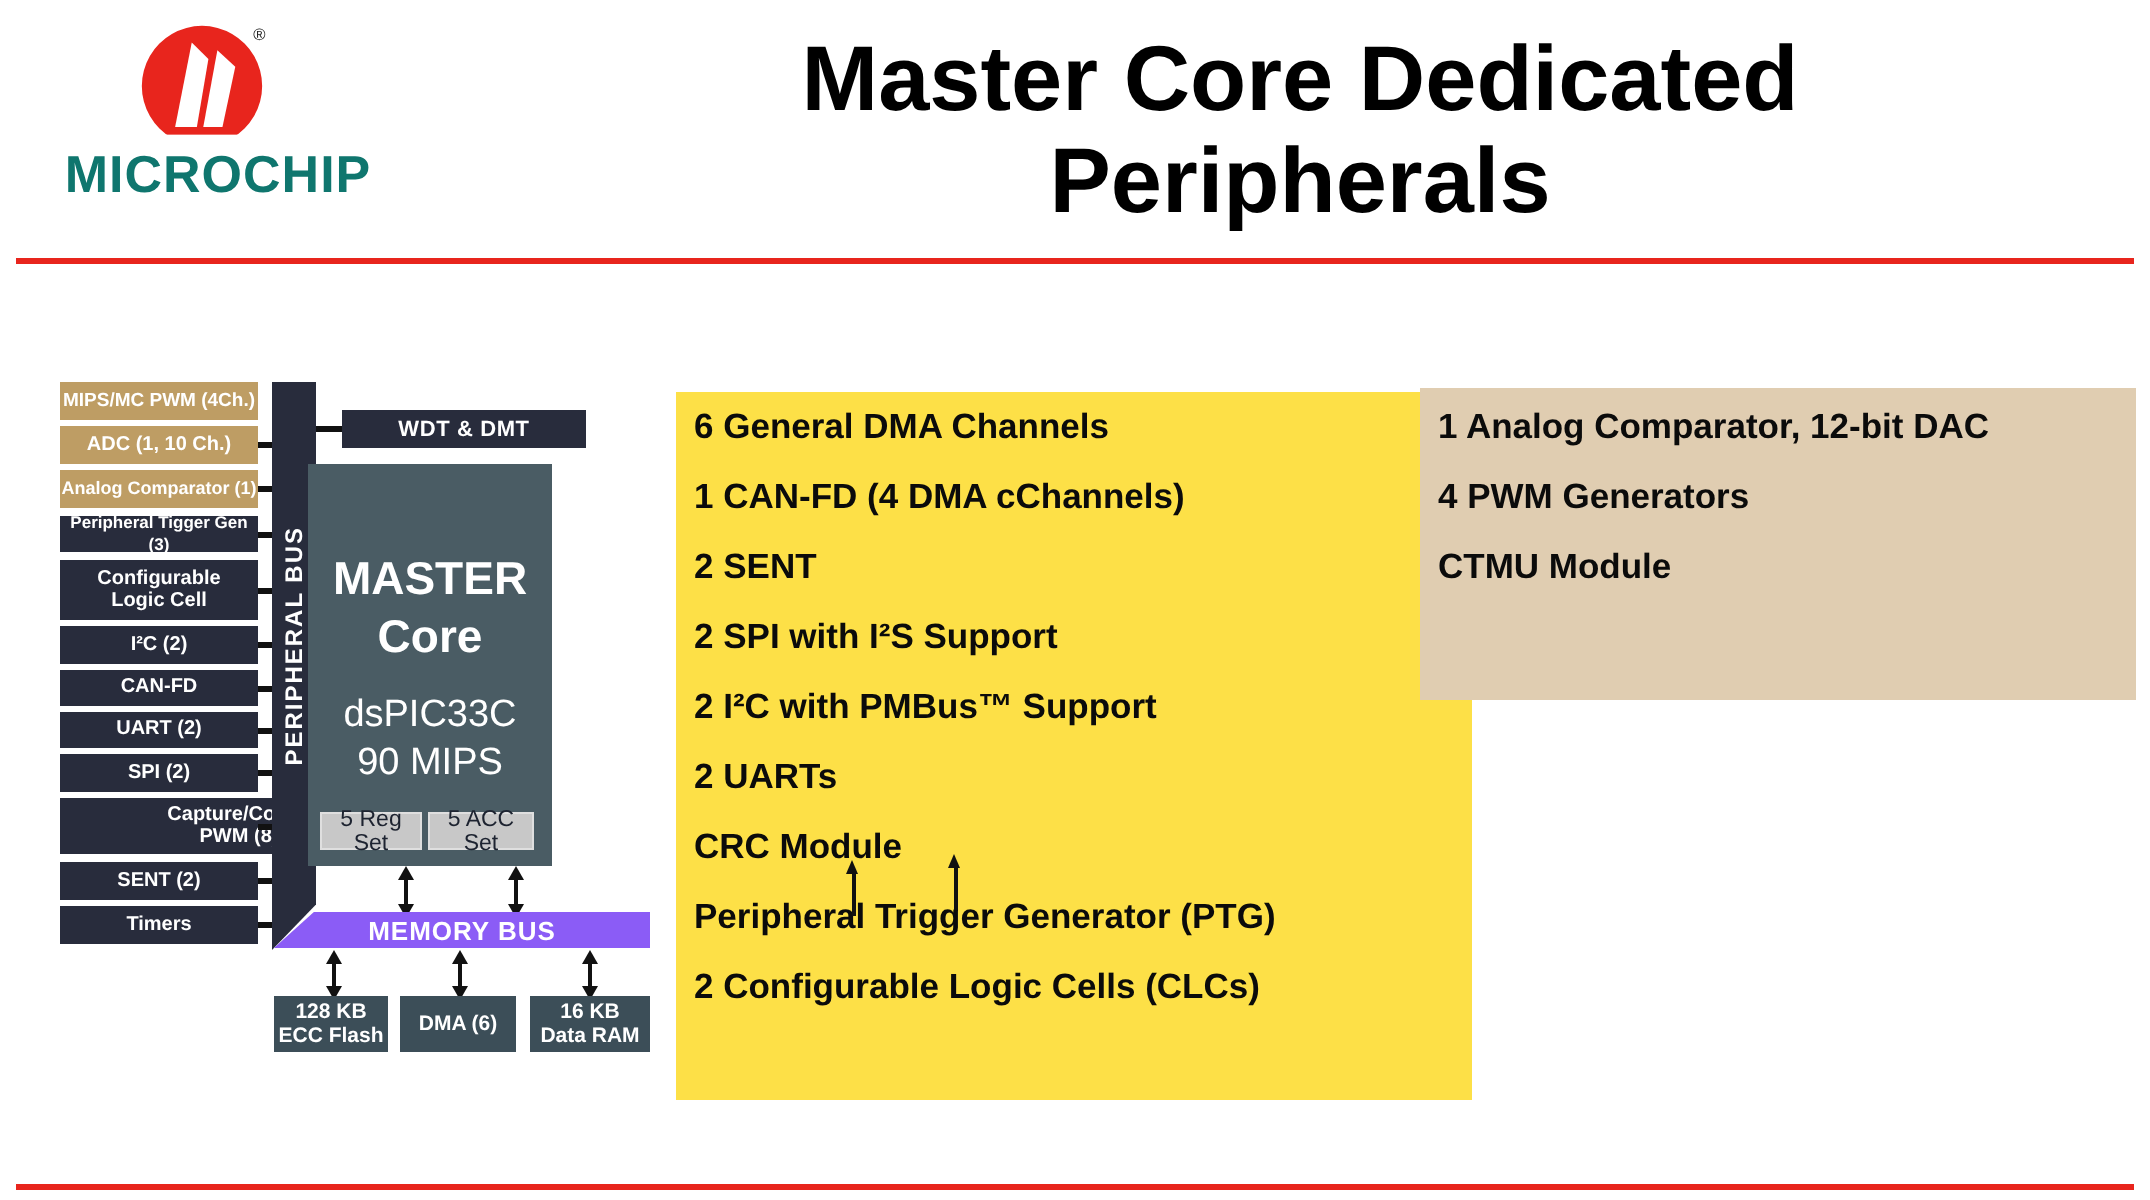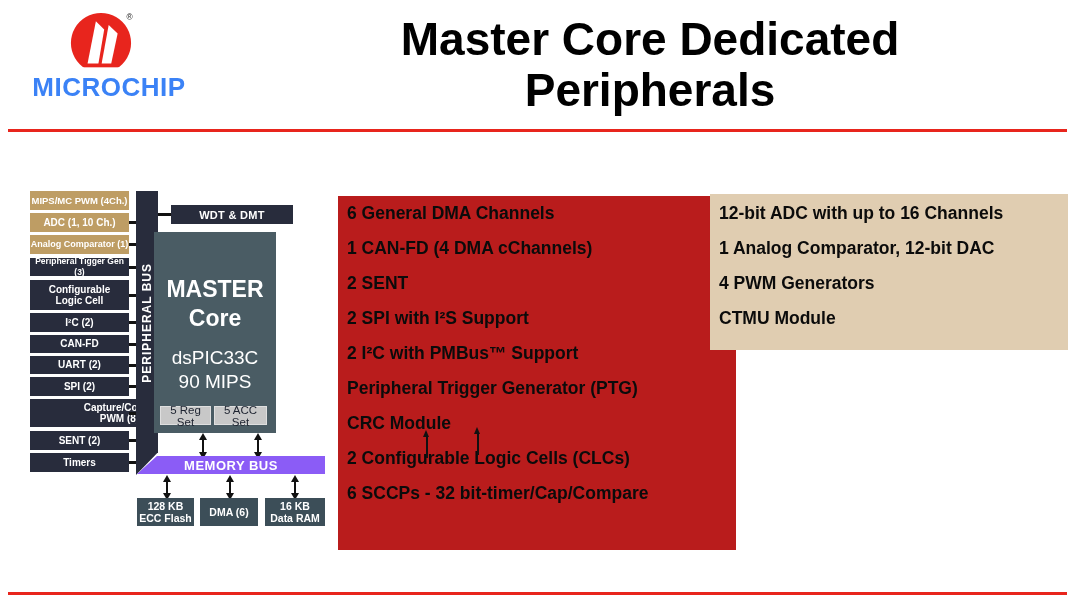--- a/index.html
+++ b/index.html
@@ -3,21 +3,21 @@
 <meta charset="utf-8">
 <style>
   html,body { margin:0; padding:0; background:#fff; }
   .stage {
     position:relative; width:1075px; height:600px; background:#ffffff;
     font-family:"Liberation Sans", sans-serif; overflow:hidden; color:#111;
   }
   
   .brand {
     position:absolute; left:14px; top:72px; width:190px; text-align:center;
-    font-size:26px; font-weight:bold; letter-spacing:0.5px; color:#3b82f6;
+    font-size:26px; font-weight:bold; letter-spacing:0.5px; color:#0f766e;
   }
   .logo { position:absolute; left:68px; top:11px; width:66px; height:64px; }
   .title {
     position:absolute; left:220px; top:14px; width:860px; text-align:center;
     font-size:46px; line-height:51px; font-weight:bold; color:#000;
   }
   .rule { position:absolute; left:8px; width:1059px; height:3px; background:#e8251d; }
   .rule-top { top:129px; }
   .rule-bottom { top:592px; }
 
@@ -91,21 +91,21 @@
     border:4px solid transparent; border-bottom:none; border-top:7px solid #111;
   }
   .uarrow { position:absolute; width:2px; background:#111; }
   .uarrow::before {
     content:""; position:absolute; top:-7px; left:-3px;
     border:3.5px solid transparent; border-top:none; border-bottom:7px solid #111;
   }
 
   
   .panel { position:absolute; font-weight:bold; font-size:17.5px; color:#0b0b0b; }
-  .panel-blue { left:338px; top:196px; width:398px; height:354px; background:#b91c1c; }
+  .panel-blue { left:338px; top:196px; width:398px; height:354px; background:#fde047; }
   .panel-tan  { left:710px; top:194px; width:358px; height:154px; background:#e0cdb1; padding-top:2px; }
   .pitem { height:35px; line-height:35px; padding-left:9px; white-space:nowrap; }
 </style>
 </head>
 <body>
 
 <div class="stage">
 
   <svg class="logo" viewBox="0 0 100 100">
     <path d="M50 3 a47 47 0 1 1 -0.02 0 Z" fill="#e8251d"></path>
@@ -180,30 +180,29 @@
   <div class="bbox bbox2">DMA (6)</div>
   <div class="bbox bbox3">16 KB
 Data RAM</div>
 
   <div class="panel panel-blue">
     <div class="pitem">6 General DMA Channels</div>
     <div class="pitem">1 CAN-FD (4 DMA cChannels)</div>
     <div class="pitem">2 SENT</div>
     <div class="pitem">2 SPI with I²S Support</div>
     <div class="pitem">2 I²C with PMBus™ Support</div>
+    <div class="pitem">2 UARTs</div>
+    <div class="pitem">CRC Module</div>
     <div class="pitem">Peripheral Trigger Generator (PTG)</div>
-    <div class="pitem">CRC Module</div>
     <div class="pitem">2 Configurable Logic Cells (CLCs)</div>
-    <div class="pitem">6 SCCPs - 32 bit-timer/Cap/Compare</div>
   </div>
 
   <div class="uarrow" style="left:426px;top:437px;height:21px;"></div>
   <div class="uarrow" style="left:477px;top:434px;height:21px;"></div>
 
   <div class="panel panel-tan">
-    <div class="pitem">12-bit ADC with up to 16 Channels</div>
     <div class="pitem">1 Analog Comparator, 12-bit DAC</div>
     <div class="pitem">4 PWM Generators</div>
     <div class="pitem">CTMU Module</div>
   </div>
 
   <div class="rule rule-bottom"></div>
 </div>
 
 </body></html>

